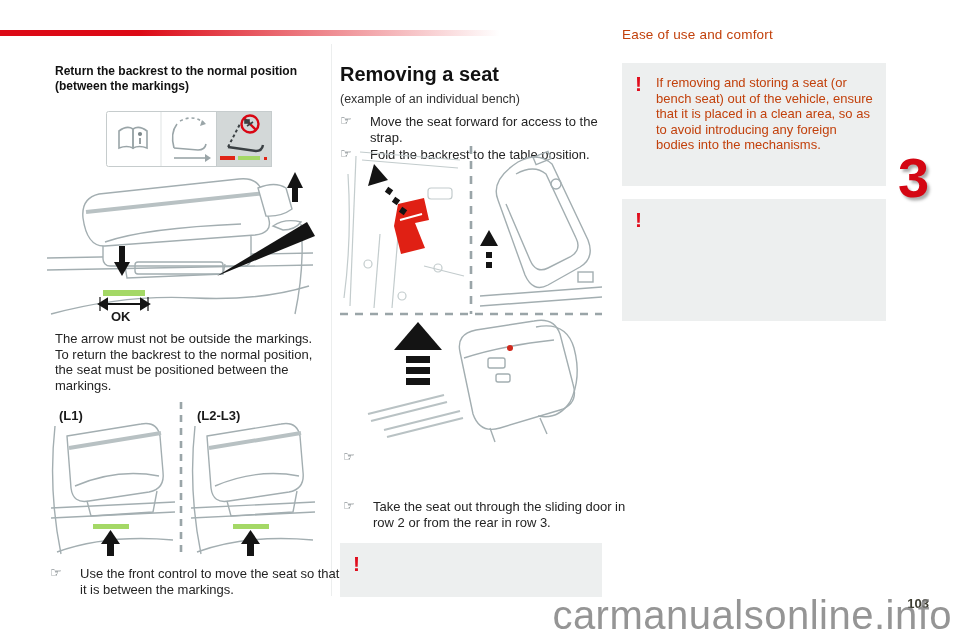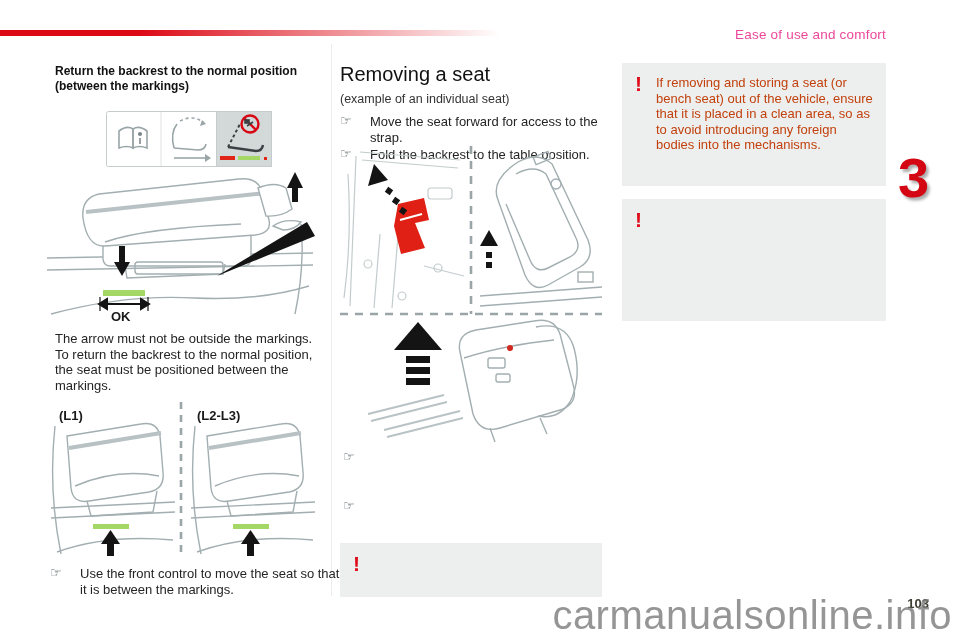--- a/index.html
+++ b/index.html
@@ -1,29 +1,29 @@
 <!DOCTYPE html>
 <html><head>
 <meta charset="utf-8">
 <style>
   html,body{margin:0;padding:0;background:#ffffff;}
   .page{position:relative;width:960px;height:640px;background:#fff;overflow:hidden;
         font-family:"Liberation Sans", sans-serif;color:#1f1f1f;}
   
   .red-rule{position:absolute;left:0;top:30px;width:500px;height:6px;
             background:linear-gradient(to right,#dc0a16 0%,#dc0a16 28%,rgba(220,10,22,0) 100%);}
-  .page-header{position:absolute;top:27px;left:622px;width:264px;text-align:right;
-               font-size:13.5px;color:#ec4899;letter-spacing:.2px;}
+  .page-header{position:absolute;top:27px;left:622px;width:264px;text-align:left;
+               font-size:13.5px;color:#c2410c;letter-spacing:.2px;}
   .header-rule{position:absolute;top:67px;left:622px;width:264px;height:1px;background:#dadedf;}
   .chapter-num{position:absolute;left:898px;top:150px;font-size:56px;font-weight:800;
                color:#d40613;text-shadow:2.5px 2.5px 3px rgba(70,70,70,.45);line-height:1;}
   .col-sep{position:absolute;left:331px;top:44px;width:1px;height:552px;background:#eceeee;}
 
   h2.sec{margin:0;font-size:12px;font-weight:bold;color:#111;line-height:1.22;}
-  h1.sec{margin:0;font-size:20px;font-weight:normal;color:#111;line-height:1.1;}
+  h1.sec{margin:0;font-size:20px;font-weight:bold;color:#111;line-height:1.1;}
   .body-txt{font-size:13px;line-height:15.6px;color:#242424;}
   .subtitle{font-size:12.5px;color:#333;}
 
   .left-col{position:absolute;left:55px;top:64px;width:264px;}
   .mid-col{position:absolute;left:340px;top:63px;width:262px;}
 
   .bullet{position:relative;padding-left:30px;margin-top:2px;}
   .bullet .ptr{position:absolute;left:0;top:-1px;color:#5d676b;font-size:13px;}
 
   .warnbox{position:absolute;background:#edefef;}
@@ -166,21 +166,21 @@
     <text class="figtext" x="152" y="20">(L2-L3)</text>
   </svg>
 
   <div class="abs body-txt bullet" style="left:50px;top:564px;width:268px">
     <span class="ptr">☞</span>
     <span>Use the front control to move the seat so that it is between the markings.</span>
   </div>
 
   <div class="mid-col">
     <h1 class="sec">Removing a seat</h1>
-    <div class="subtitle" style="margin-top:7px">(example of an individual seat)</div>
+    <div class="subtitle" style="margin-top:7px">(example of an individual bench)</div>
     <div class="body-txt bullet" style="margin-top:8px">
       <span class="ptr">☞</span>
       <span>Move the seat forward for access to the strap.</span>
     </div>
     <div class="body-txt bullet">
       <span class="ptr">☞</span>
       <span>Fold the backrest to the table position.</span>
     </div>
   </div>
 
@@ -248,20 +248,21 @@
       <path d="M44 284 L120 265" fill="none"></path>
       <path d="M47 291 L123 272" fill="none"></path>
     </g>
   </svg>
 
   <div class="abs body-txt bullet" style="left:343px;top:448px;width:262px">
     <span class="ptr">☞</span>
   </div>
   <div class="abs body-txt bullet" style="left:343px;top:497px;width:262px">
     <span class="ptr">☞</span>
+    <span>Take the seat out through the sliding door in row 2 or from the rear in row 3.</span>
   </div>
 
   <div class="warnbox" style="left:340px;top:543px;width:262px;height:54px">
     <span class="wmark">!</span>
   </div>
 
   <div class="warnbox" style="left:622px;top:63px;width:264px;height:123px">
     <span class="wmark">!</span>
     <div class="wtext" style="width:220px">If removing and storing a seat (or bench seat) out of the vehicle, ensure that it is placed in a clean area, so as to avoid introducing any foreign bodies into the mechanisms.</div>
   </div>

